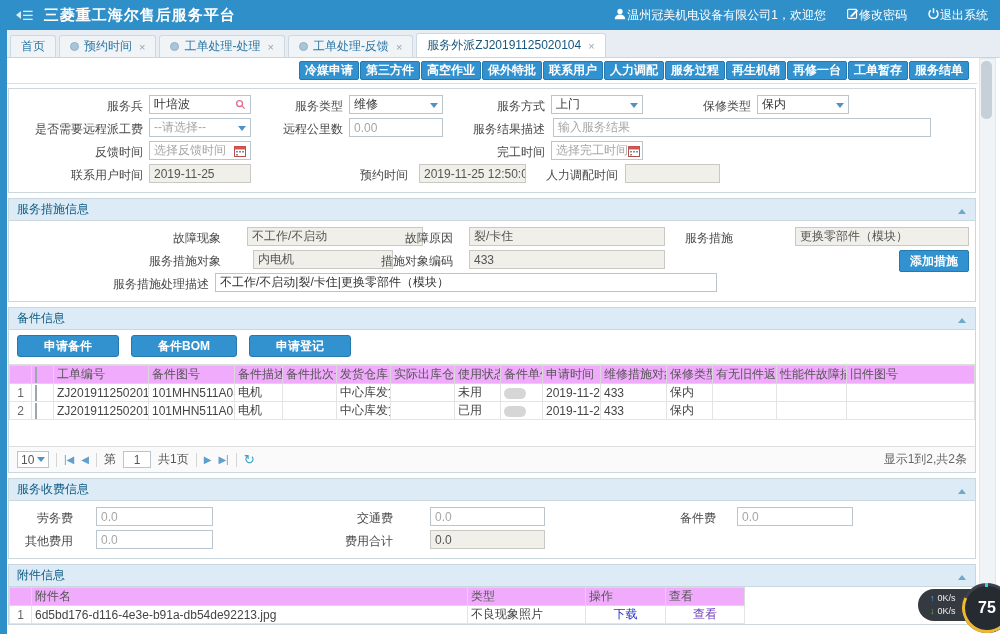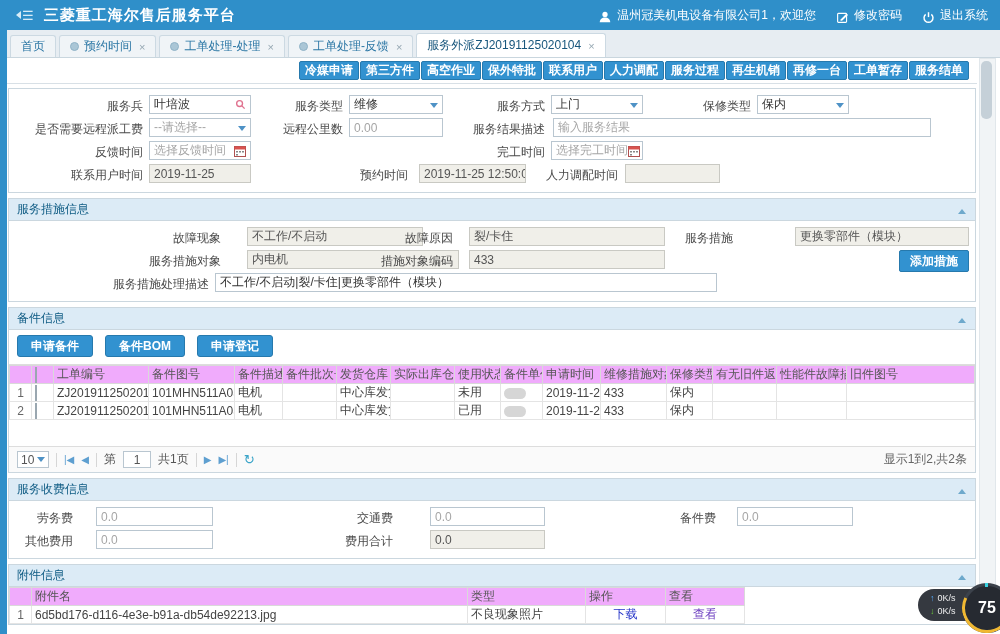--- a/index.html
+++ b/index.html
@@ -5,21 +5,21 @@
   html,body{margin:0;padding:0;background:#fff}
   .screen{position:relative;width:1000px;height:634px;overflow:hidden;background:#fff;
     font-family:"Liberation Sans","DejaVu Sans",sans-serif;font-size:12px;color:#333}
   
   .topbar{position:absolute;left:0;top:0;width:100%;height:30px;background:#2f8fc9;display:flex;align-items:center;box-sizing:border-box;padding:0 12px;color:#fff}
   .collapse-ic{display:flex;align-items:center;margin-right:10px;cursor:pointer}
   .collapse-tri{width:0;height:0;border:4px solid transparent;border-right:5px solid #d7ecf7;margin-right:1px}
   .collapse-bars{font-size:13px;line-height:1;color:#d7ecf7}
   .apptitle{font-size:15px;font-weight:bold;letter-spacing:1px}
   .topright{margin-left:auto;display:flex;align-items:center;gap:20px}
-  .topitem{display:flex;align-items:flex-end;gap:5px;cursor:pointer}
+  .topitem{display:flex;align-items:flex-start;cursor:pointer}
   
   .tabbar{position:absolute;left:0;top:30px;width:100%;height:28px;background:#e7edf2;border-bottom:1px solid #c9d6de;box-sizing:border-box;display:flex;align-items:flex-end;padding-left:10px;gap:3px}
   .tab{height:21px;display:flex;align-items:center;gap:5px;padding:0 10px;background:#f0f4f7;border:1px solid #ccd9e2;border-bottom:none;border-radius:3px 3px 0 0;color:#2c77a5;cursor:pointer;white-space:nowrap}
   .tab.active{background:#fff;color:#17567c;height:23px;position:relative;z-index:2}
   .tabdot{width:7px;height:7px;border-radius:50%;background:#aac6d6;border:1px solid #8fb3c7}
   .tabx{color:#95a7b2;font-size:11px;margin-left:2px}
   
   .leftstrip{position:absolute;left:0;top:30px;bottom:0;width:7px;background:#2f8fc9}
   
   .main{position:absolute;left:7px;top:58px;right:23px;bottom:0}
@@ -32,21 +32,21 @@
   .frow{position:relative;height:23px}
   .lab{position:absolute;top:4px;text-align:right;color:#4a4a4a;white-space:nowrap}
   .fld{position:absolute;top:1px;height:19px;border:1px solid #b9c6d0;background:#fff;display:flex;align-items:center;padding:0 4px;box-sizing:border-box;white-space:nowrap;overflow:hidden}
   .fld.ro{background:#f0efe9;border-color:#c9c9c3;color:#555}
   .ph{color:#a6a6a6}
   .caret{margin-left:auto;width:0;height:0;border:4px solid transparent;border-top:5px solid #4e92c6;margin-top:5px;flex:none}
   .fldicon{margin-left:auto;flex:none;display:flex;align-items:center}
   .addbtn{position:absolute;left:886px;top:1px;height:22px;width:70px;background:#3292d0;border:1px solid #2679ad;color:#fff;border-radius:2px;font-family:inherit;font-size:12px;font-weight:bold;cursor:pointer}
   
   .partbtns{display:flex;gap:12px;padding:5px 8px 7px}
-  .pbtn{background:#3292d0;border:1px solid #2679ad;color:#fff;height:22px;padding:0 13px;border-radius:3px;font-family:inherit;font-size:12px;font-weight:bold;cursor:pointer;white-space:nowrap}
+  .pbtn{background:#3292d0;border:1px solid #2679ad;color:#fff;height:22px;padding:0 26px;border-radius:3px;font-family:inherit;font-size:12px;font-weight:bold;cursor:pointer;white-space:nowrap}
   
   .grid{border-collapse:collapse;table-layout:fixed;width:100%}
   .grid th{background:#f0abfc;border:1px solid #d9d9d9;font-weight:normal;color:#555;height:17px;padding:0 3px;text-align:left;white-space:nowrap;overflow:hidden}
   .grid td{border:1px solid #e4e4e4;height:16px;padding:0 3px;white-space:nowrap;overflow:hidden;color:#444;background:#fff}
   .grid .num{text-align:center;color:#666}
   .chkbox{width:10px;height:10px;border:1px solid #9aa7b0;background:#fff;margin:0 auto}
   .redact{display:inline-block;width:22px;height:11px;border-radius:6px;background:#d6d6d6;vertical-align:middle}
   .gridwrap{border-top:1px solid #ddd}
   .emptyarea{height:26px;background:#fff}
   
@@ -260,21 +260,21 @@
           <span class="fld ro" style="left:456px;width:196px">
             <span>裂/卡住</span>
           </span>
           <span class="lab" style="left:620px;width:100px">服务措施</span>
           <span class="fld ro" style="left:782px;width:174px">
             <span>更换零部件（模块）</span>
           </span>
         </div>
         <div class="frow">
           <span class="lab" style="left:0;width:208px">服务措施对象</span>
-          <span class="fld ro" style="left:234px;width:212px">
+          <span class="fld ro" style="left:240px;width:140px">
             <span>内电机</span>
           </span>
           <span class="lab" style="left:330px;width:110px">措施对象编码</span>
           <span class="fld ro" style="left:456px;width:196px">
             <span>433</span>
           </span>
           <button class="addbtn">添加措施</button>
         </div>
         <div class="frow">
           <span class="lab" style="left:0;width:196px">服务措施处理描述</span>

